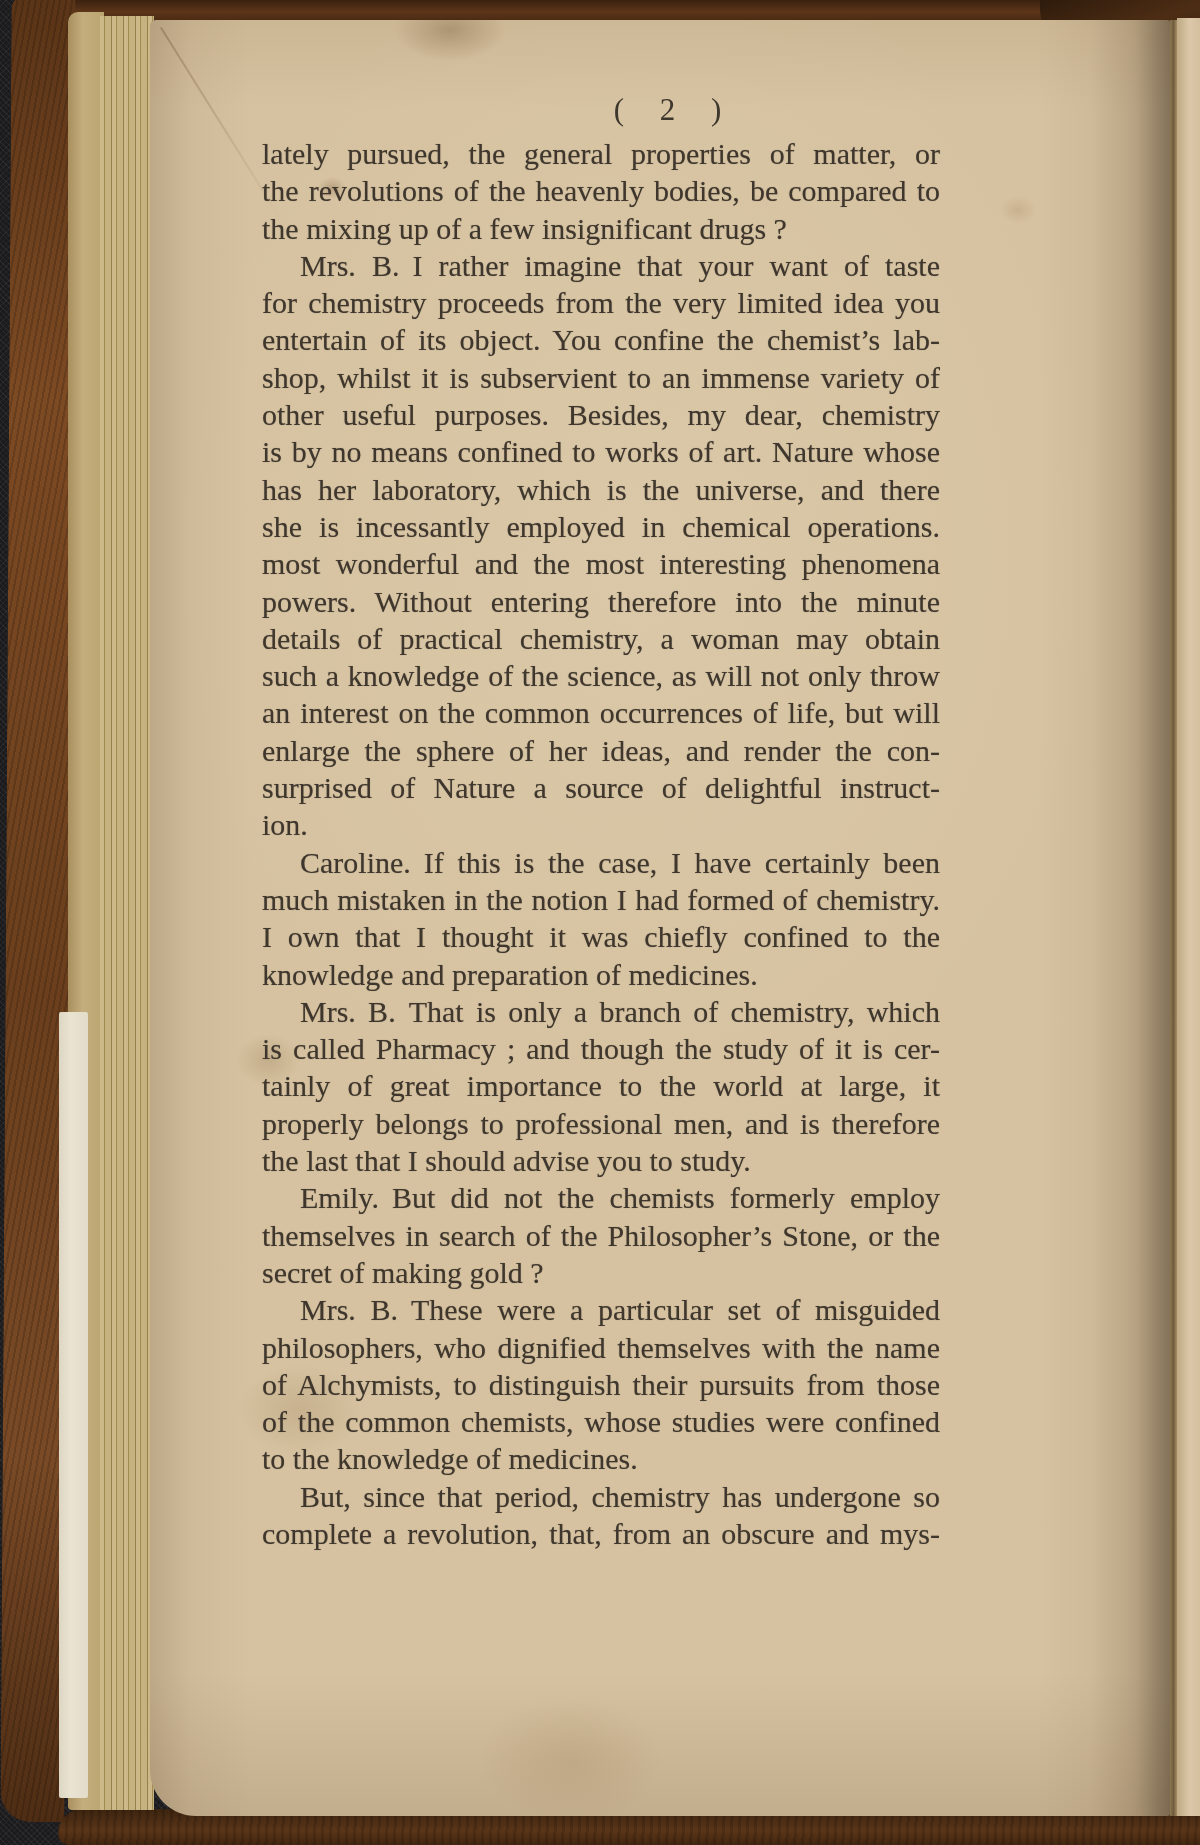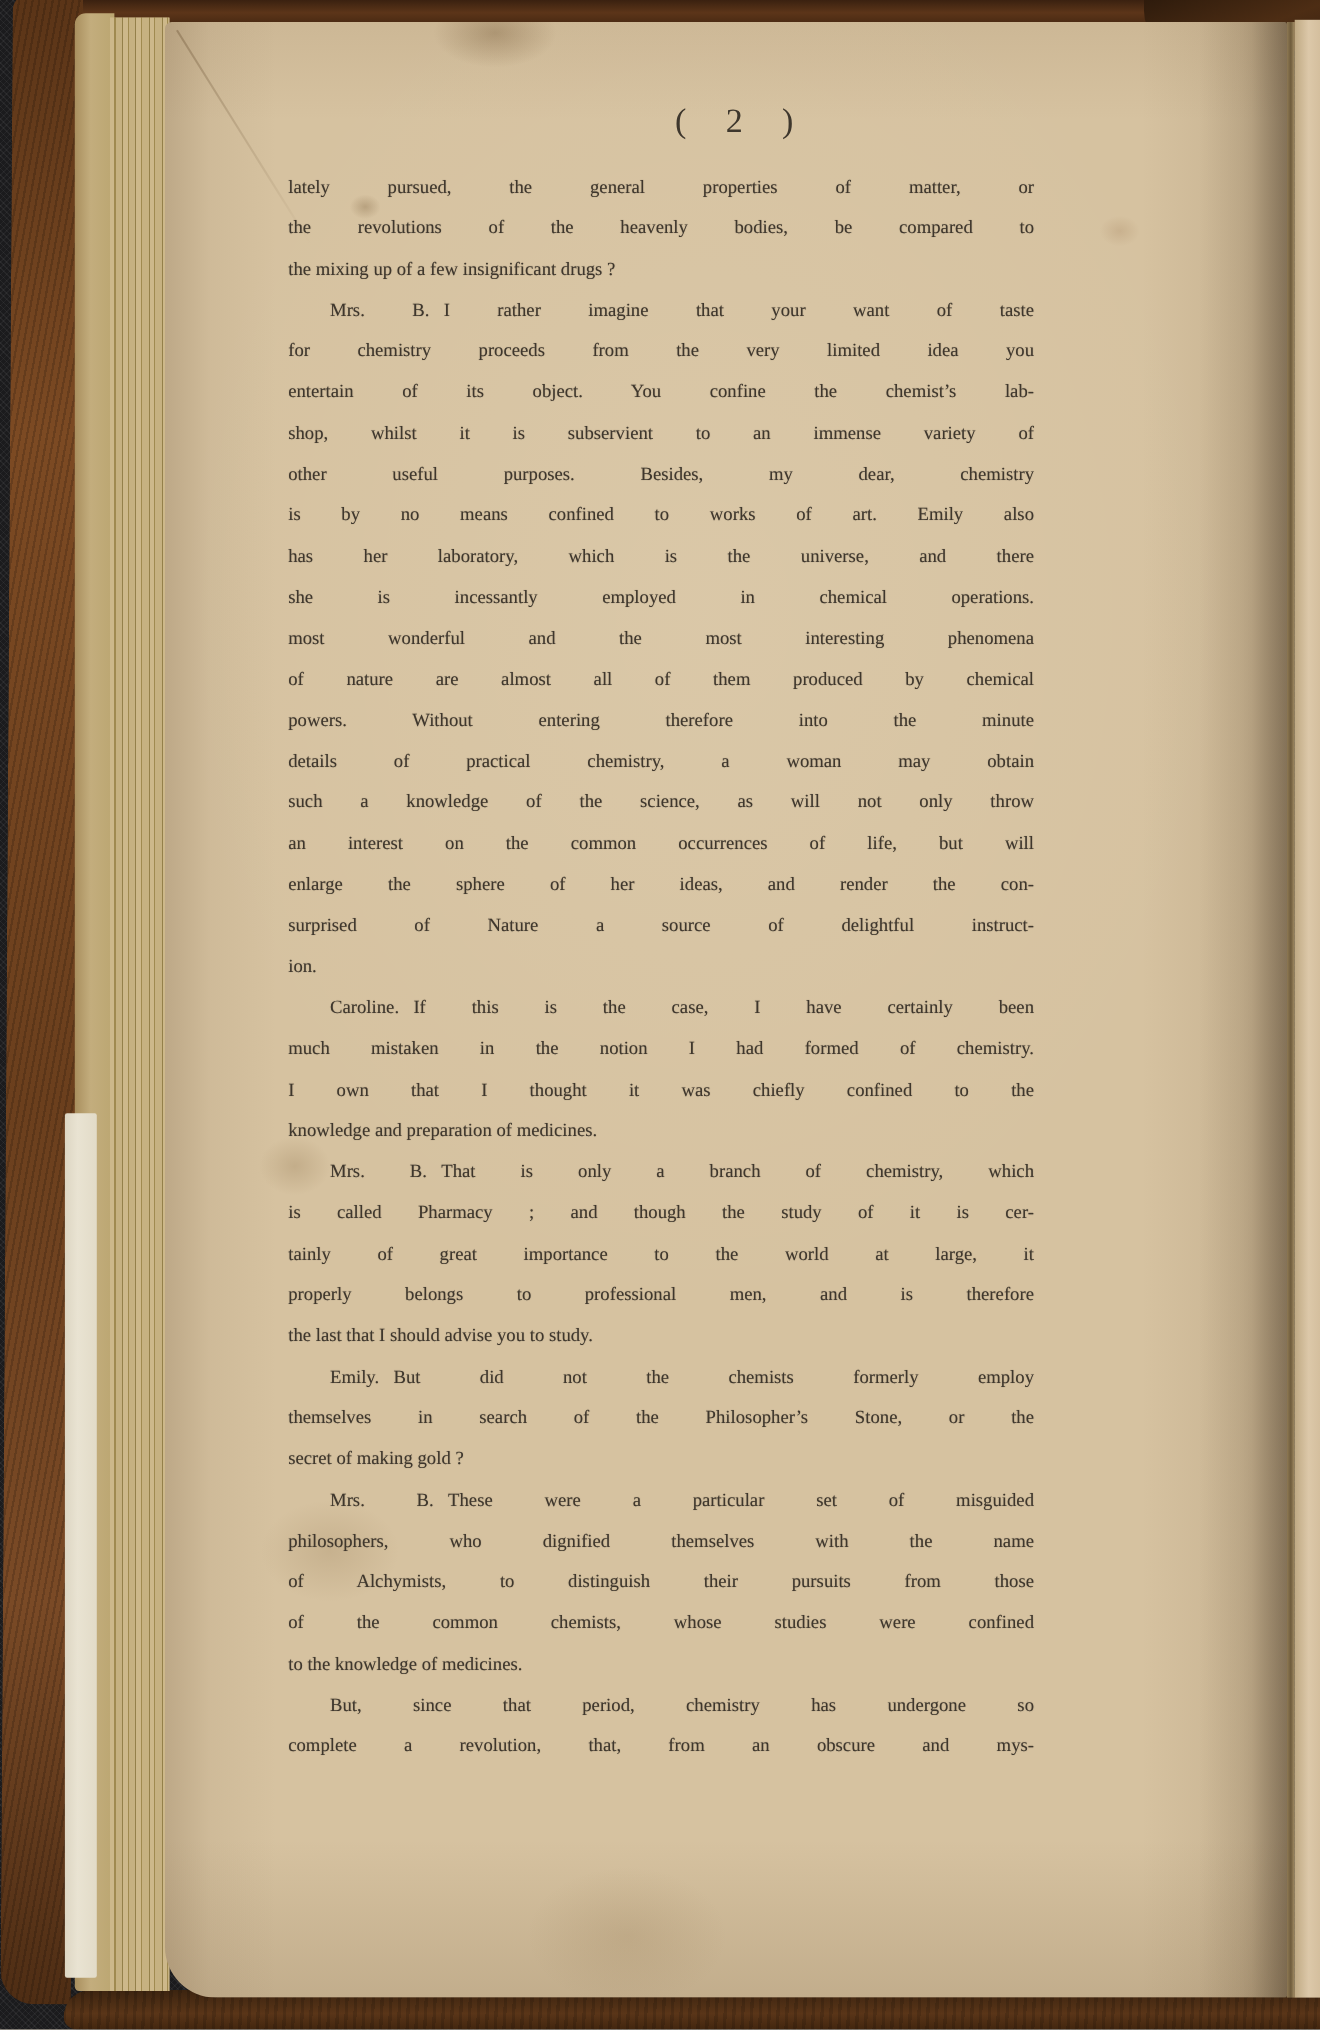--- a/index.html
+++ b/index.html
@@ -87,22 +87,22 @@
     position:absolute; left:1177px; top:18px; width:23px; height:1798px;
     background:linear-gradient(90deg,#bfa983,#dcc8a9 55%,#d4bf9e);
   }
   
   .page-number {
     position:absolute; left:330px; top:92px; width:676px;
     text-align:center; font-size:31px; color:#3e372d;
     word-spacing:26px; letter-spacing:1px;
   }
   .text-block {
-    position:absolute; left:262px; top:151px; width:678px;
-    font-size:17px; color:#3f372d; text-shadow:0 0 1px rgba(63,55,45,0.45);
+    position:absolute; left:262px; top:135px; width:678px;
+    font-size:30px; color:#3f372d; text-shadow:0 0 1px rgba(63,55,45,0.45);
   }
   .para { margin:0; }
   .line {
     line-height:37.3px; white-space:nowrap;
     text-align:justify; text-align-last:justify;
   }
   .line.last { text-align-last:left; }
   .para.indented .line:first-child { text-indent:38px; }
   .speaker { padding-right:13px; }
 </style>
@@ -134,25 +134,24 @@
         <div class="line">lately pursued, the general properties of matter, or</div>
         <div class="line">the revolutions of the heavenly bodies, be compared to</div>
         <div class="line last">the mixing up of a few insignificant drugs ?</div>
       </div>
       <div class="para indented">
         <div class="line"><span class="speaker">Mrs. B.</span>I rather imagine that your want of taste</div>
         <div class="line">for chemistry proceeds from the very limited idea you</div>
         <div class="line">entertain of its object.  You confine the chemist’s lab-</div>
         <div class="line">shop, whilst it is subservient to an immense variety of</div>
         <div class="line">other useful purposes.  Besides, my dear, chemistry</div>
-        <div class="line">is by no means confined to works of art.  Emily also</div>
+        <div class="line">is by no means confined to works of art.  Nature whose</div>
         <div class="line">has her laboratory, which is the universe, and there</div>
         <div class="line">she is incessantly employed in chemical operations.</div>
         <div class="line">most wonderful and the most interesting phenomena</div>
-        <div class="line">of nature are almost all of them produced by chemical</div>
         <div class="line">powers.  Without entering therefore into the minute</div>
         <div class="line">details of practical chemistry, a woman may obtain</div>
         <div class="line">such a knowledge of the science, as will not only throw</div>
         <div class="line">an interest on the common occurrences of life, but will</div>
         <div class="line">enlarge the sphere of her ideas, and render the con-</div>
         <div class="line">surprised of Nature a source of delightful instruct-</div>
         <div class="line last">ion.</div>
       </div>
       <div class="para indented">
         <div class="line"><span class="speaker">Caroline.</span>If this is the case, I have certainly been</div>

